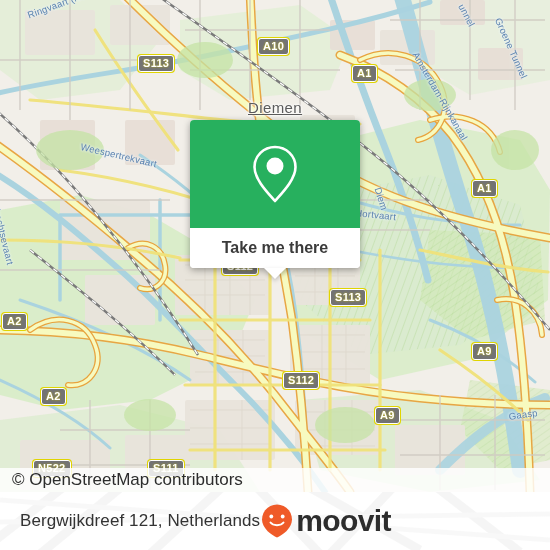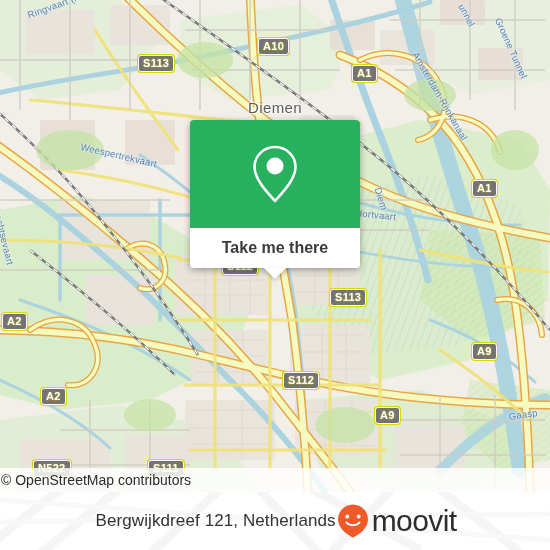--- a/index.html
+++ b/index.html
@@ -30,20 +30,21 @@
     color: #7a7a7a;
     font-size: 11px;
     white-space: nowrap;
     pointer-events: none;
     text-shadow: 0 0 3px #fff, 0 0 3px #fff, 0 0 2px #fff;
   }
   .maplabel.city {
     color: #5b5b5b;
     font-size: 15px;
     letter-spacing: .4px;
+    text-decoration: underline;
   }
   .maplabel.water {
     color: #5c83b0;
     font-size: 9.5px;
     letter-spacing: .2px;
     text-shadow: 0 0 3px #eaf4f9, 0 0 3px #eaf4f9;
   }
 
   
   .shield {
@@ -106,34 +107,34 @@
   
   #attribution {
     position: absolute;
     left: 0; bottom: 0;
     width: 100%;
     height: 24px;
     background: rgba(255,255,255,.82);
     display: flex;
     align-items: center;
     color: #2c2c2c;
-    font-size: 14px;
-    padding-left: 1px;
+    font-size: 17px;
+    padding-left: 12px;
     box-sizing: border-box;
   }
 
   
   #bottombar {
     position: absolute;
     left: 0; top: 492px;
     width: 550px; height: 58px;
     background: #fff;
     display: flex;
     align-items: center;
-    justify-content: center;
+    justify-content: flex-start;
     padding: 0 18px 0 20px;
     box-sizing: border-box;
     overflow: hidden;
   }
   #bottombar-watermark {
     position: absolute;
     left: 0; top: 0; width: 100%; height: 100%;
     pointer-events: none;
     opacity: .5;
   }
@@ -145,21 +146,21 @@
   }
   #brand {
     position: relative;
     display: flex;
     align-items: center;
     gap: 2px;
   }
   #brand-text {
     color: #2d2d2d;
     font-size: 30px;
-    font-weight: normal;
+    font-weight: bold;
     letter-spacing: -.6px;
     line-height: 30px;
   }
 </style>
 </head>
 <body>
 
 <div id="app">
 
   <div id="map">

